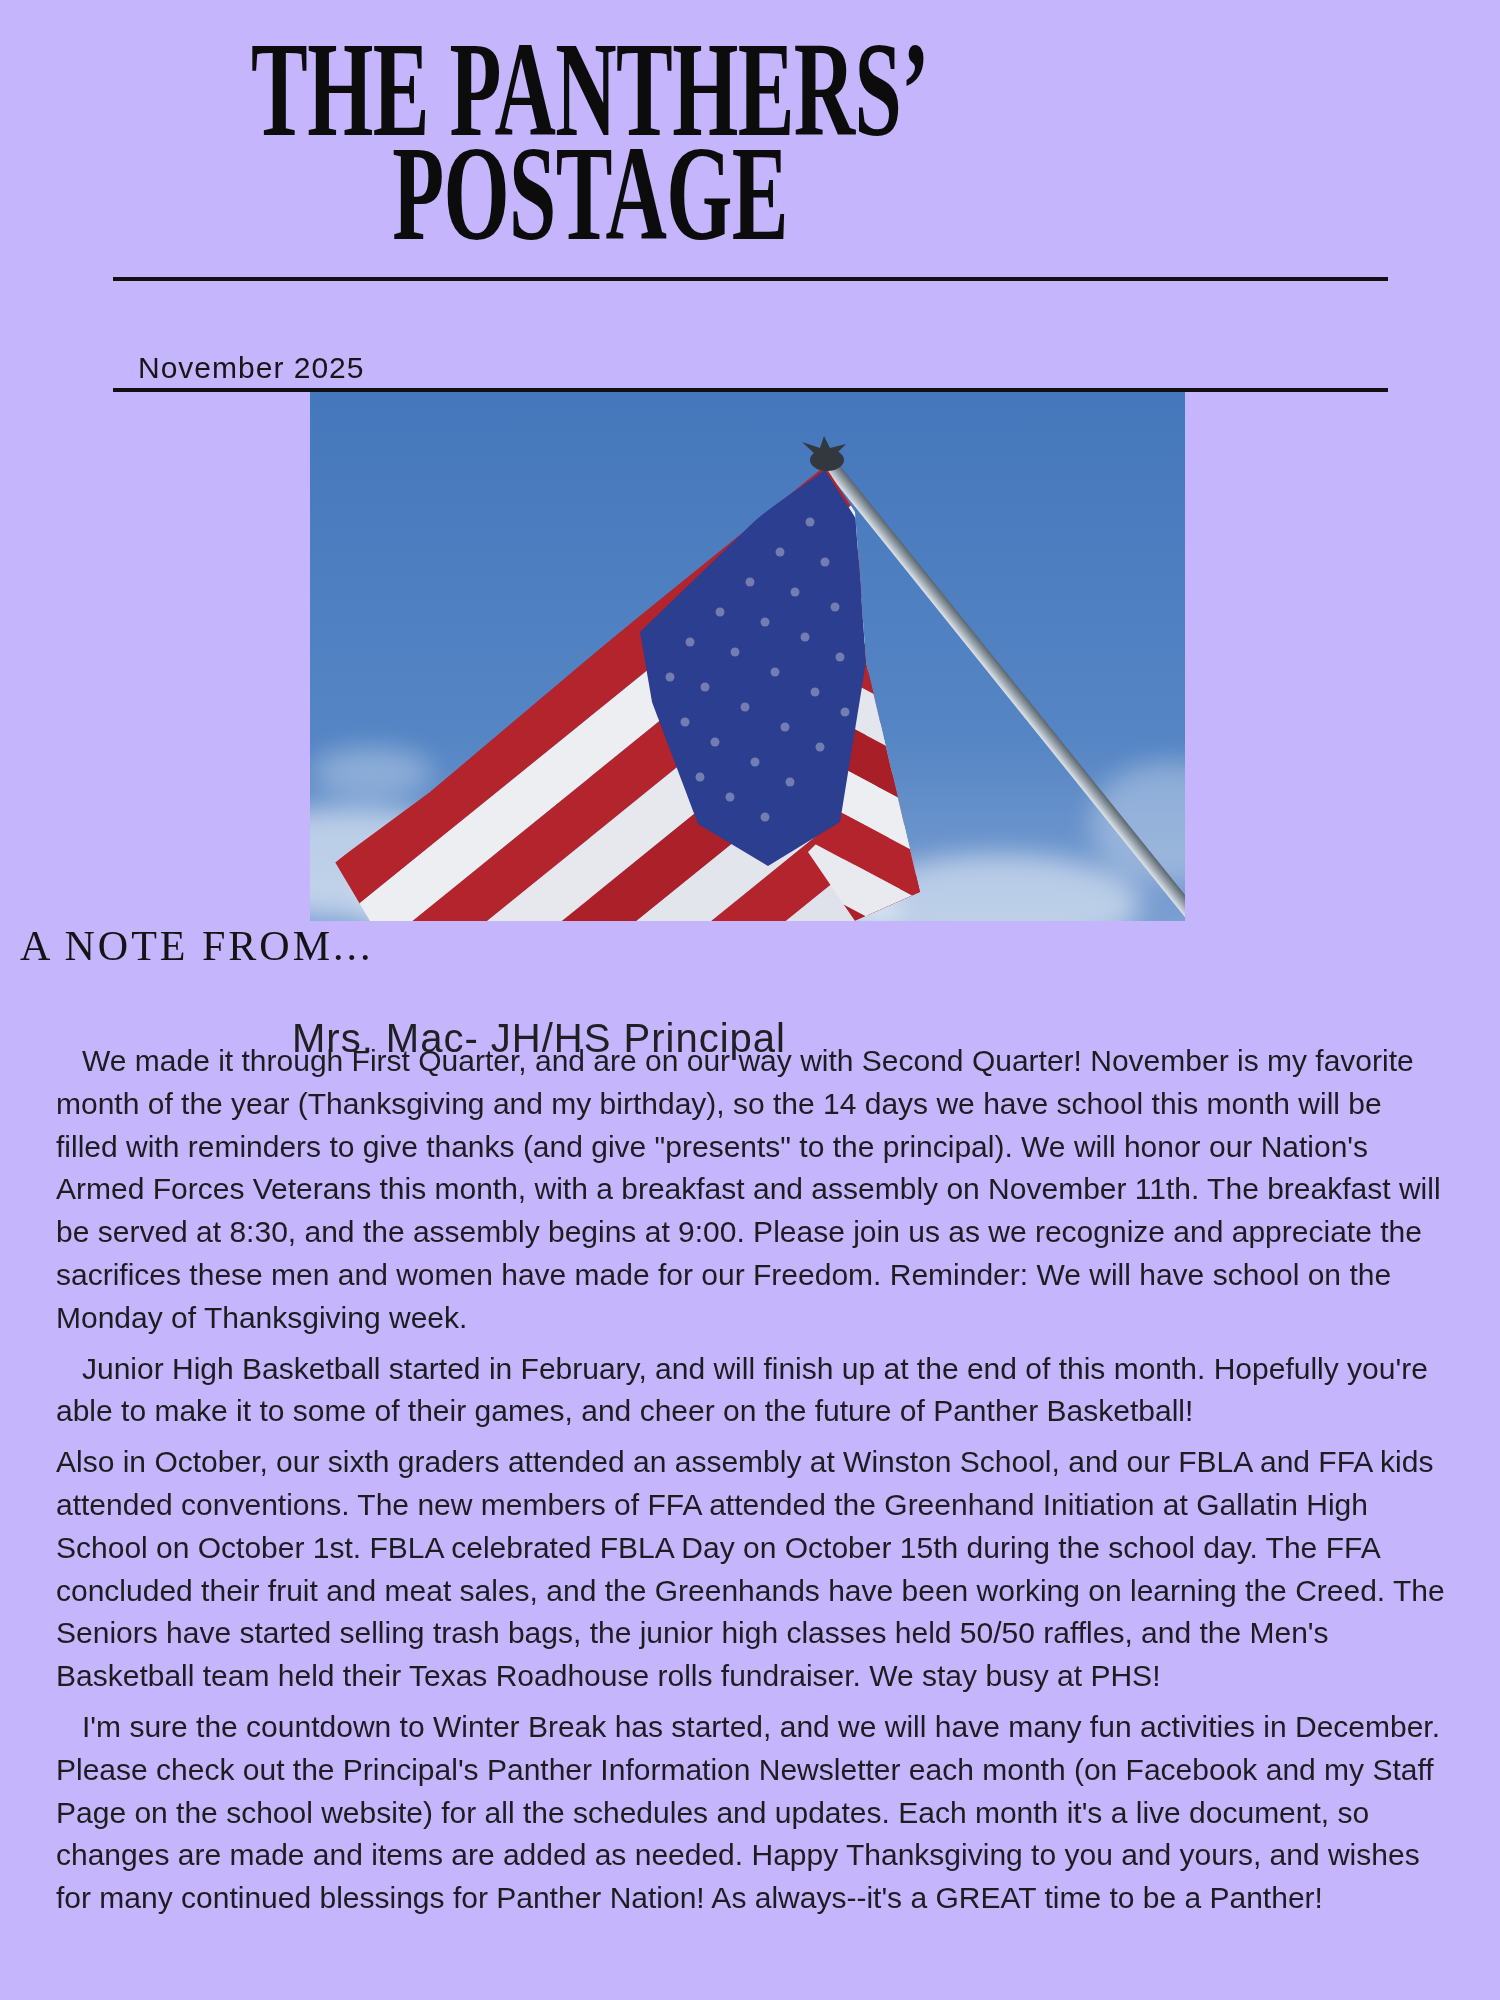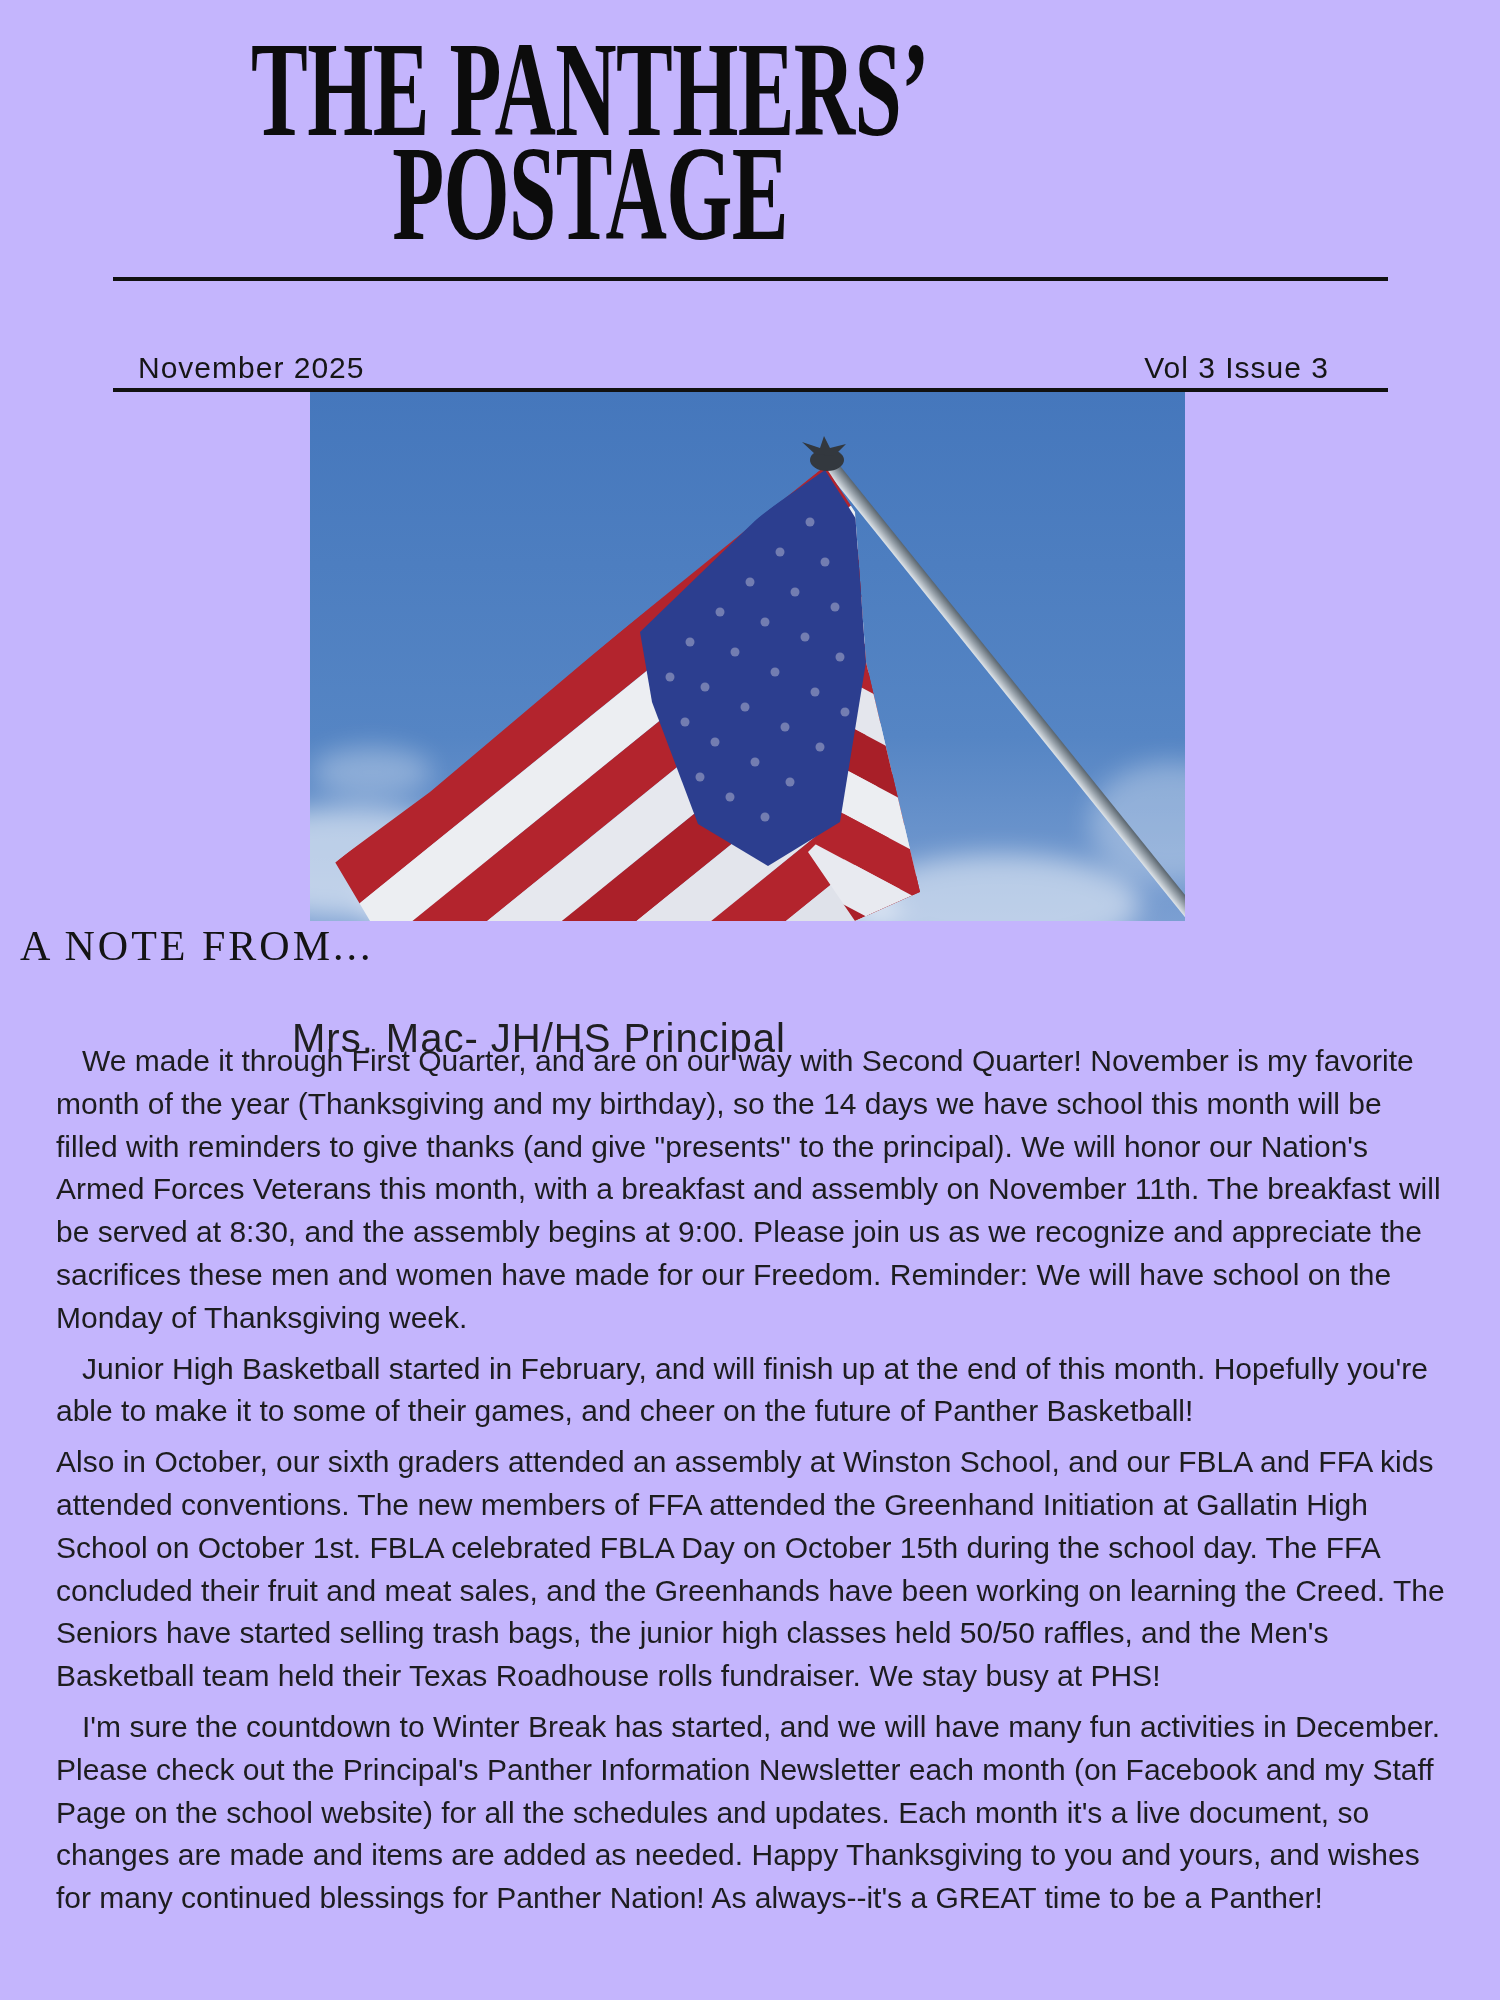--- a/index.html
+++ b/index.html
@@ -58,21 +58,20 @@
 
 <div class="page">
 
   <div class="title-line title-line-1">THE PANTHERS’</div>
   <div class="title-line title-line-2">POSTAGE</div>
 
   <div class="rule rule-top"></div>
 
   <div class="masthead-row">
     <div class="cell issue-date">November 2025</div>
-    <div class="cell volume-issue">Vol 3 Issue 3</div>
   </div>
 
   <div class="rule rule-bottom"></div>
 
   <div class="flag-photo">
     <svg viewBox="0 0 875 529" preserveAspectRatio="none">
       <defs>
         <linearGradient id="sky" x1="0" y1="0" x2="0" y2="1">
           <stop offset="0" stop-color="#4577bc"></stop>
           <stop offset="0.65" stop-color="#5585c4"></stop>

